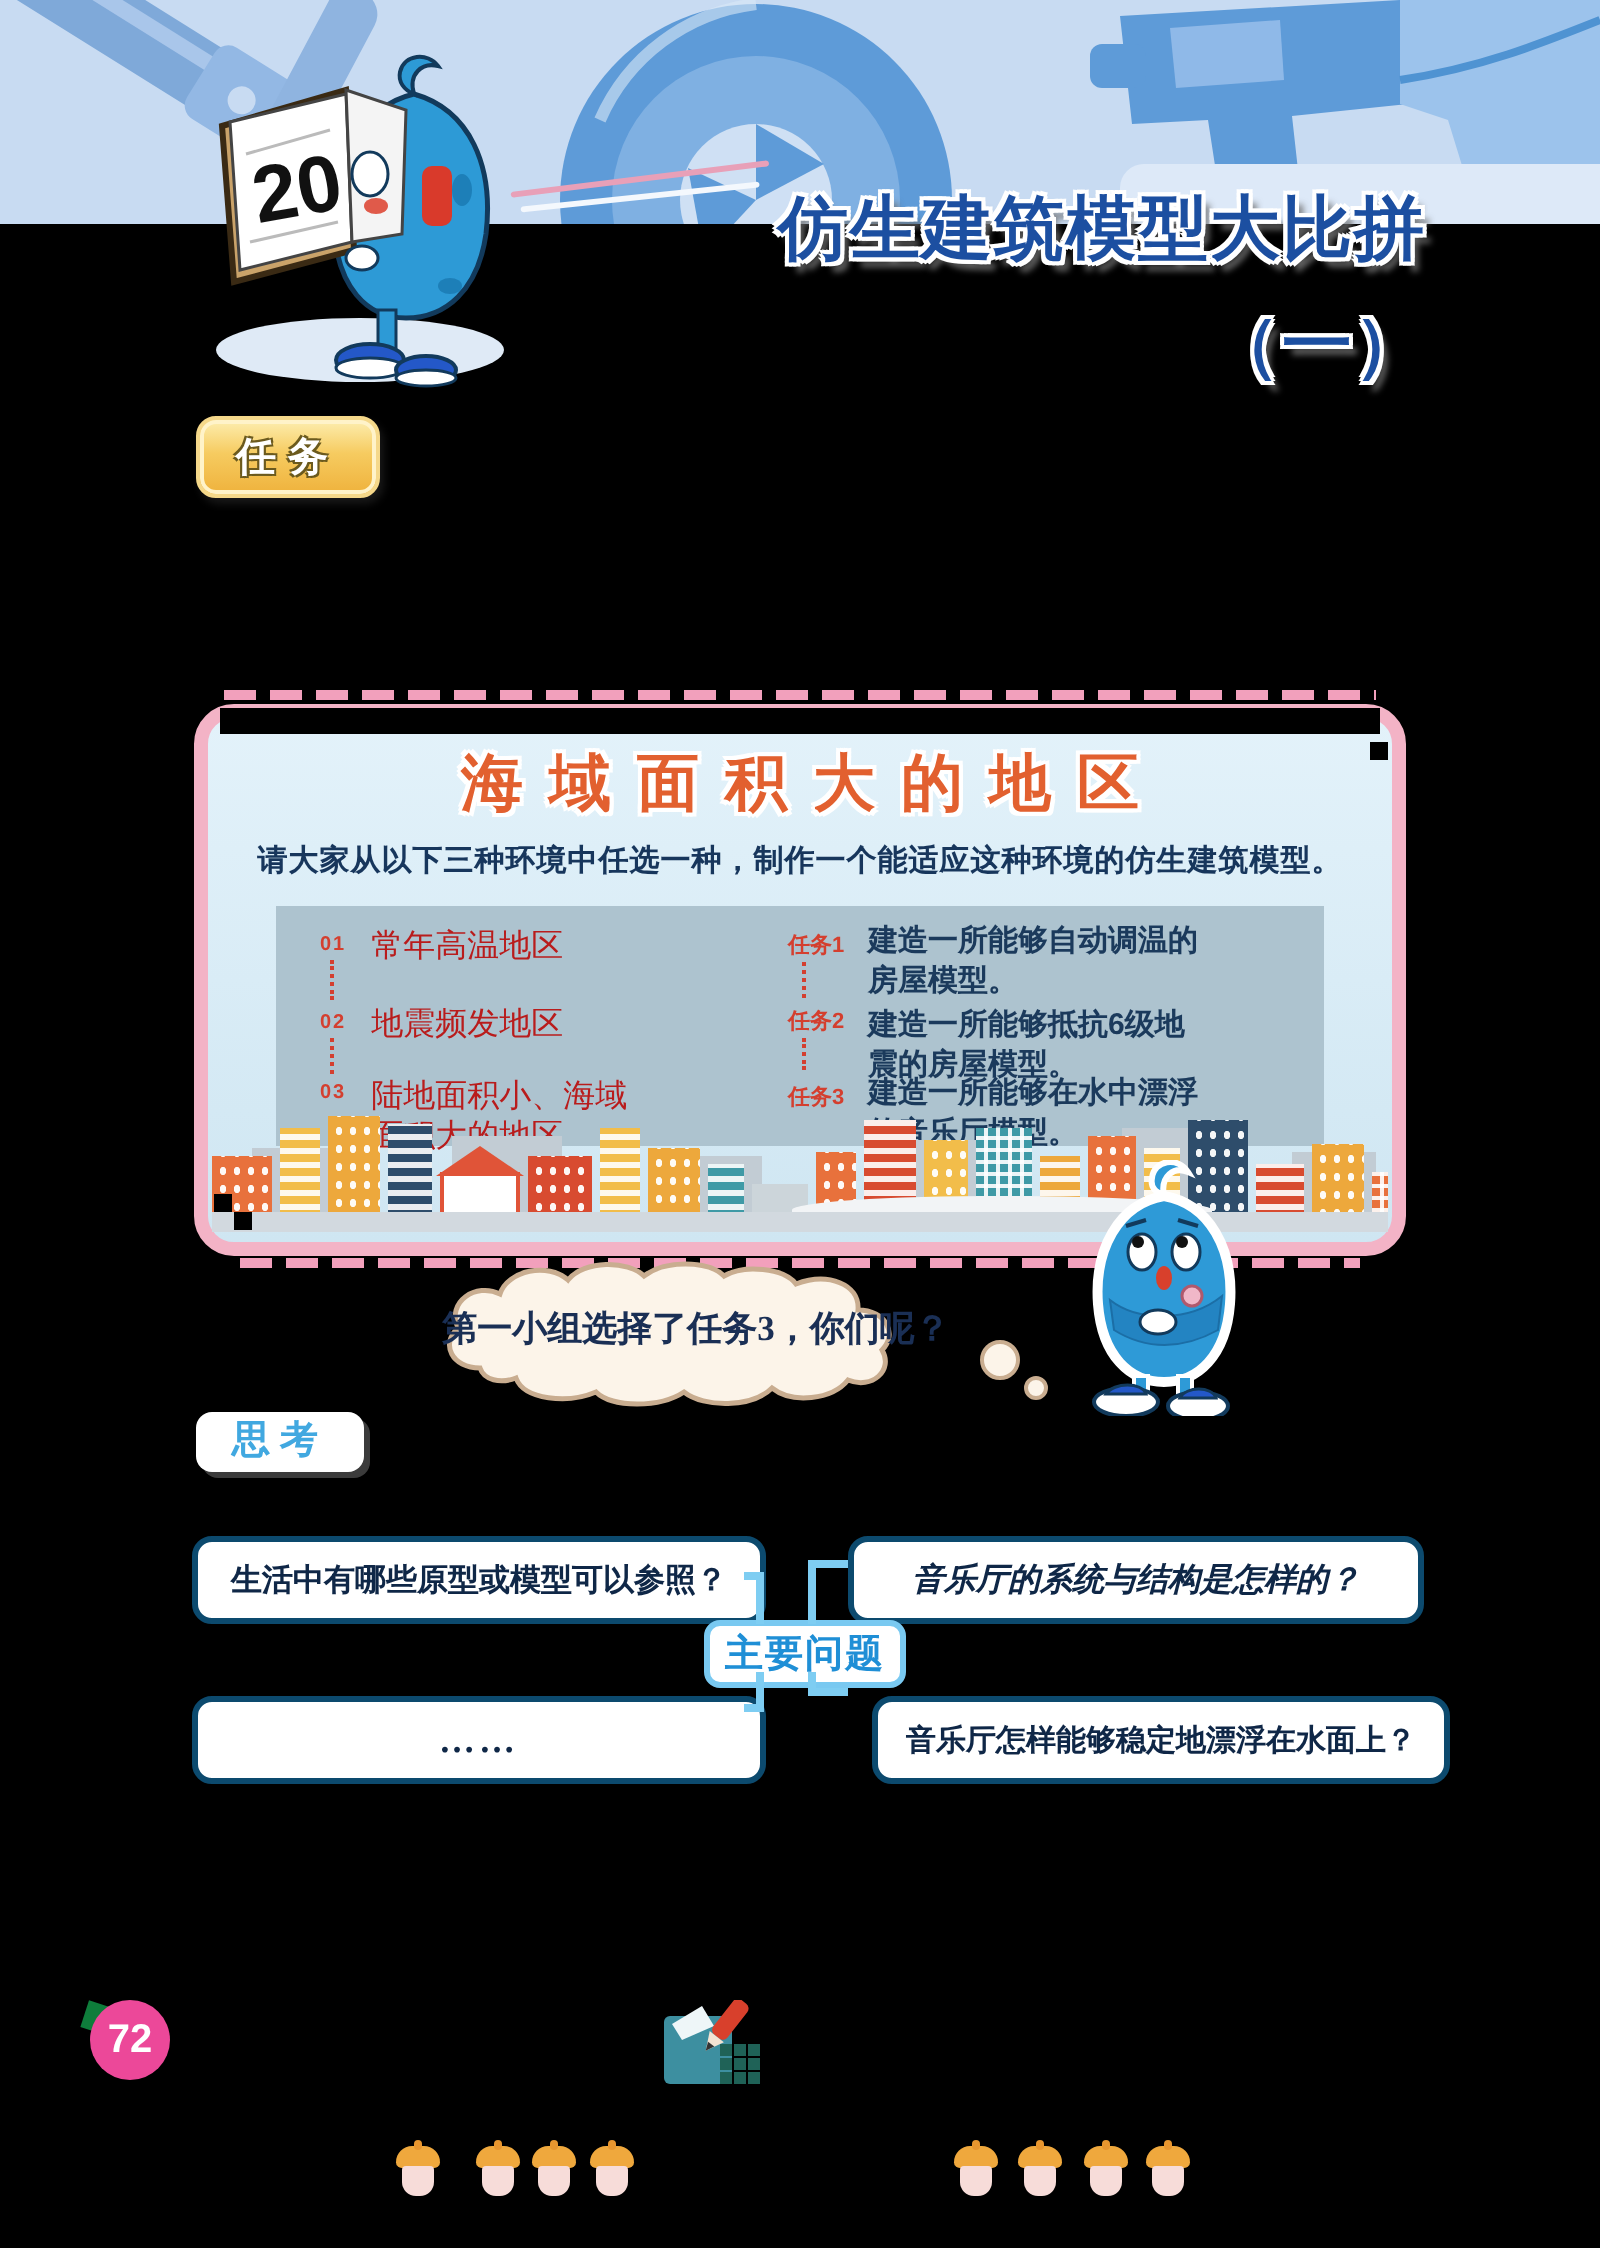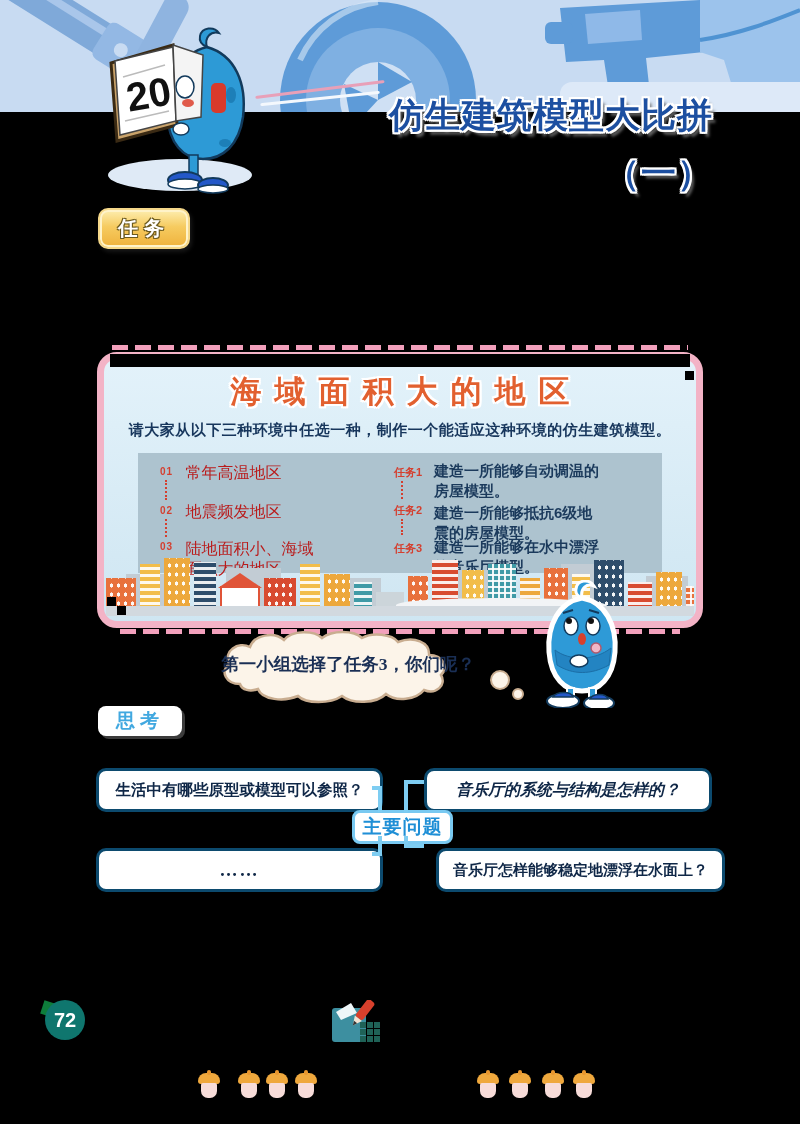--- a/index.html
+++ b/index.html
@@ -66,21 +66,21 @@
   .qbox{position:absolute;background:#fff;border:3px solid #0c4a6e;border-radius:10px;
     display:flex;align-items:center;justify-content:center;color:#0f2747;}
   .qcenter{position:absolute;left:352px;top:810px;width:95px;height:28px;background:#fff;
     border:3px solid #79c9f1;border-radius:8px;display:flex;align-items:center;justify-content:center;
     color:#1f8fd6;font-weight:bold;font-size:19px;letter-spacing:1px;
     font-family:"Liberation Sans",sans-serif;}
   .conn{position:absolute;background:#7ecdf2;}
 
   
   .page-num{position:absolute;left:45px;top:1000px;width:40px;height:40px;border-radius:50%;
-    background:#0f766e;color:#fff;font-weight:bold;font-size:20px;display:flex;
+    background:#ec4899;color:#fff;font-weight:bold;font-size:20px;display:flex;
     align-items:center;justify-content:center;font-family:"Liberation Sans",sans-serif;}
   .leaf{position:absolute;left:42px;top:1002px;width:14px;height:14px;background:#0e7d3b;transform:rotate(18deg);}
 
   
   .acorn{position:absolute;width:22px;height:28px;}
   .acorn .cap{position:absolute;left:0;top:3px;width:22px;height:11px;background:#efa83d;
     border-radius:11px 11px 4px 4px;}
   .acorn .stem{position:absolute;left:9px;top:0;width:4px;height:5px;background:#e8962f;border-radius:2px;}
   .acorn .body{position:absolute;left:3px;top:13px;width:16px;height:15px;background:#f7dcd9;
     border-radius:2px 2px 7px 7px;}

